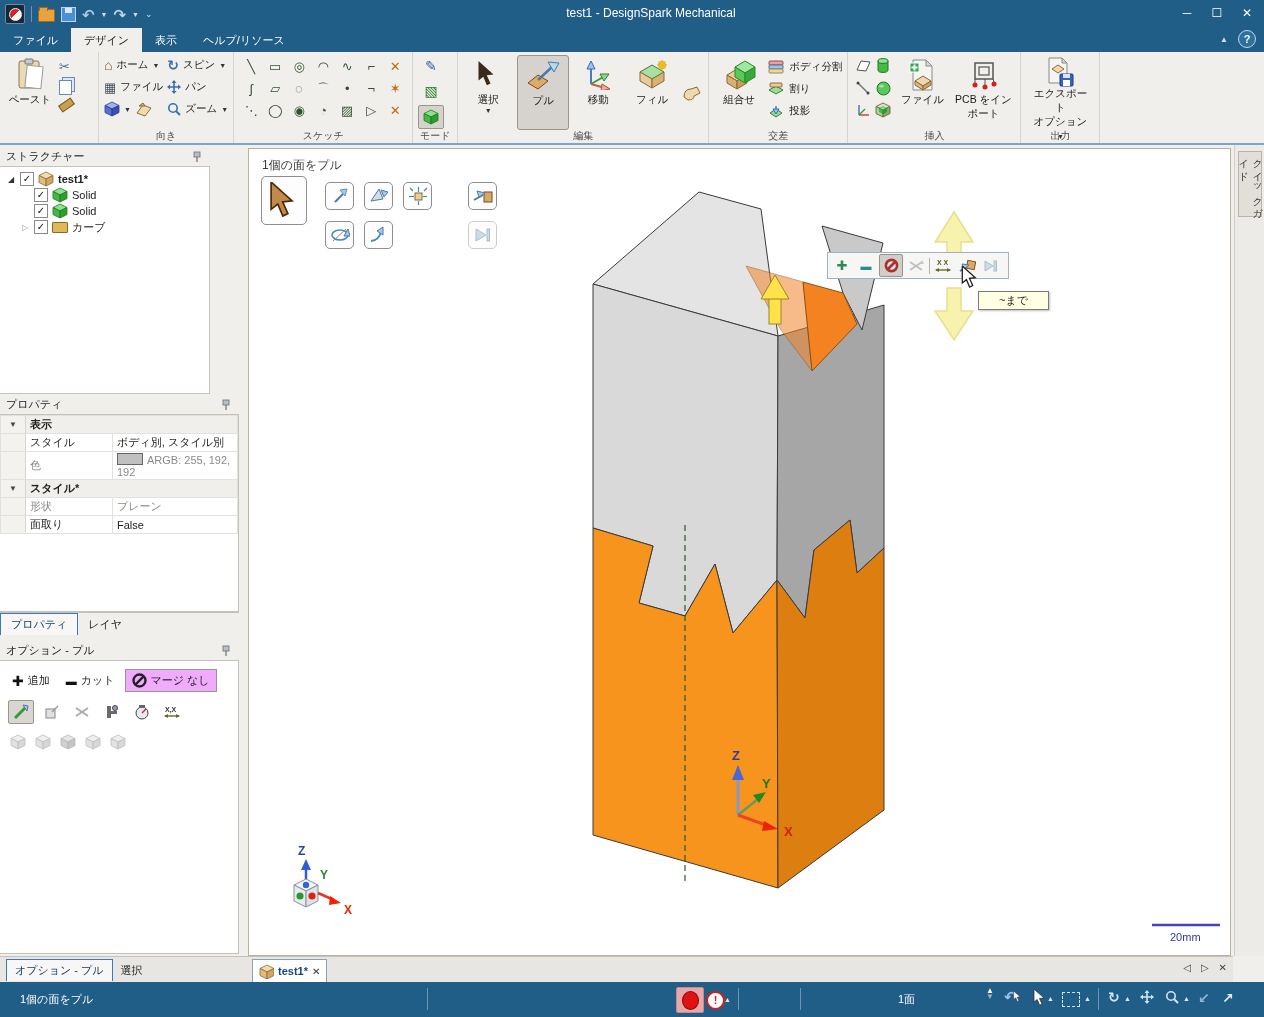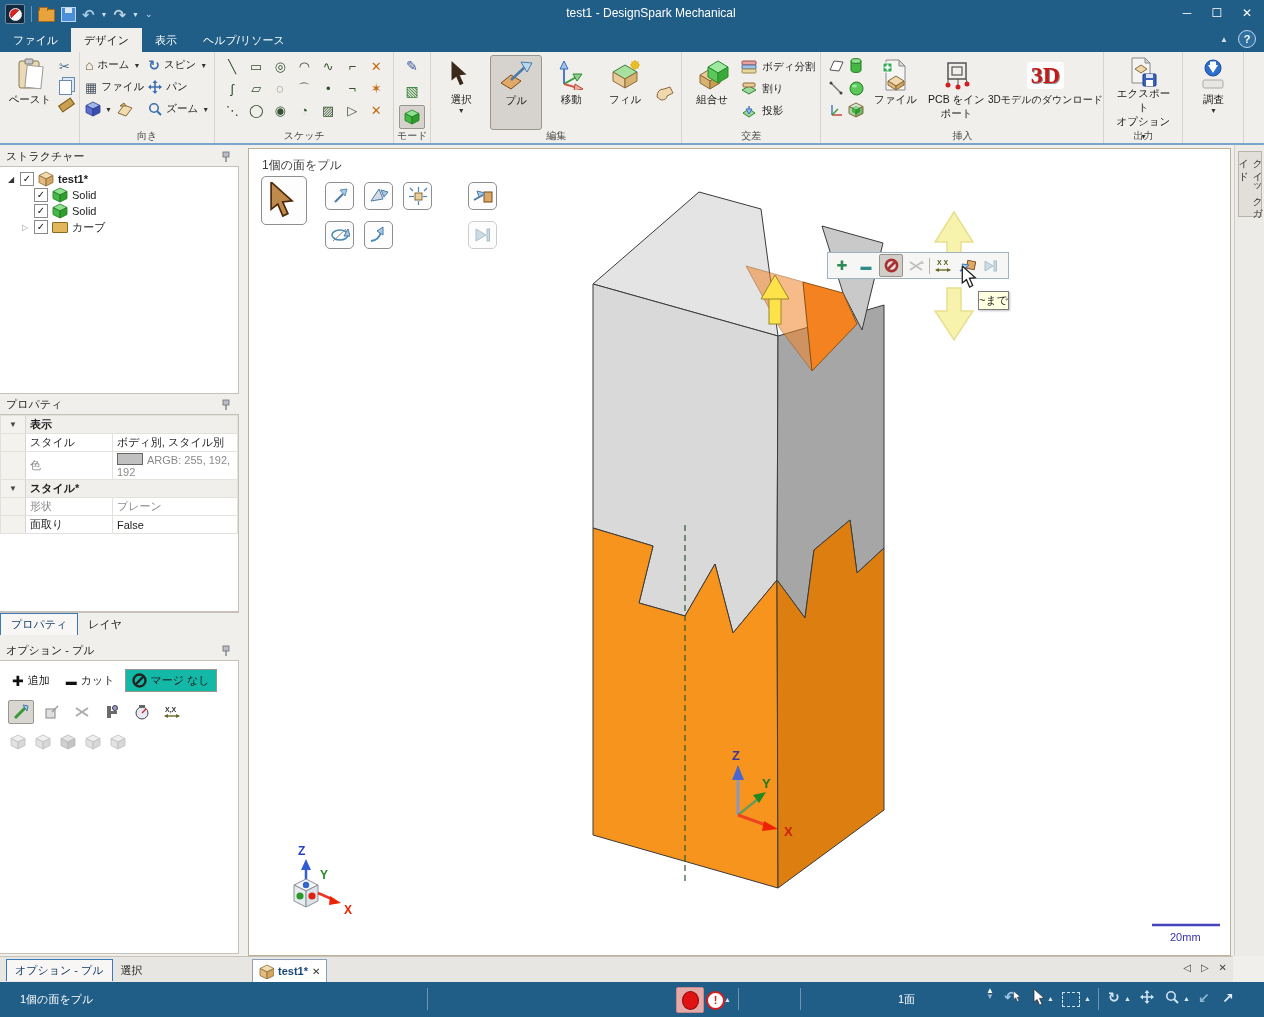--- a/index.html
+++ b/index.html
@@ -64,35 +64,35 @@
   .props table{border-collapse:collapse;width:100%;font-size:11px;}
   .props td{border:1px solid #e3e1dc;padding:1px 4px;height:14px;}
   .props .gut{width:16px;background:#f4f2ef;border-right:1px solid #d8d5cf;color:#444;font-size:8px;text-align:center;}
   .props .grp{font-weight:bold;background:#f1efec;}
   .props .dim{color:#8a8a8a;}
   .swatch{display:inline-block;width:24px;height:10px;background:#c0c0c0;border:1px solid #666;vertical-align:-1px;margin-right:4px;}
   .ptabs{display:flex;gap:0;height:22px;align-items:flex-end;background:#f1efec;border-top:1px solid #c6c2ba;}
   .ptab{padding:3px 10px;font-size:11px;color:#222;}
   .ptab.active{border:1px solid #3a7ab8;border-bottom:none;background:#f8f7f5;color:#123c66;}
   .optbtn{display:inline-flex;align-items:center;gap:4px;padding:3px 6px;font-size:11px;}
-  .optbtn.pressed{background:#14b8a6;border:1px solid #9a968e;}
+  .optbtn.pressed{background:#f0abfc;border:1px solid #9a968e;}
   .toolbtn22{width:24px;height:22px;display:inline-flex;align-items:center;justify-content:center;border-radius:2px;}
   .toolbtn22.pressed{background:#d9d6d1;border:1px solid #9a968e;}
   .graycube{opacity:.45;filter:grayscale(1);}
   
   .viewport{left:248px;top:148px;width:983px;height:808px;background:#fff;border:1px solid #b9b29b;box-sizing:border-box;}
   .vhint{left:262px;top:157px;font-size:12px;color:#3a3a3a;}
   .ovbtn{position:absolute;border:1px solid #8f8f8f;border-radius:5px;background:#fdfdfd;display:flex;align-items:center;justify-content:center;}
   .ovbtn.big{border-width:1.5px;}
   .ovbtn.disabled{border-color:#cccccc;}
   
   .minitb{left:827px;top:252px;width:182px;height:27px;background:#f6f6f4;border:1px solid #9fb2c2;display:flex;align-items:center;gap:2px;padding:0 3px;box-sizing:border-box;}
   .mtbtn{width:22px;height:21px;display:flex;align-items:center;justify-content:center;border-radius:2px;}
   .mtbtn.pressed{background:#d2cfca;border:1px solid #97938b;}
-  .tooltip{left:978px;top:291px;background:#ffffe1;border:1px solid #7a7a7a;padding:1px 0;font-size:11px;color:#222;box-shadow:1px 1px 2px rgba(0,0,0,.25);}
+  .tooltip{left:978px;top:291px;background:#ffffe1;border:1px solid #7a7a7a;padding:1px 20px;font-size:11px;color:#222;box-shadow:1px 1px 2px rgba(0,0,0,.25);}
   
   .tabrow{left:248px;top:956px;width:985px;height:26px;background:#e8e6e2;border-top:1px solid #c6c2ba;}
   .doctab{position:absolute;left:4px;top:2px;height:22px;background:#fff;border:1px solid #8aa0b4;display:flex;align-items:center;gap:4px;padding:0 6px;font-size:11px;}
   .doctab .dlabel{color:#16477a;font-weight:bold;}
   .tabnav{position:absolute;right:6px;top:5px;display:flex;gap:10px;color:#444;font-size:10px;}
   .lbtabs{left:0;top:956px;width:245px;height:26px;background:#e8e6e2;border-top:1px solid #c6c2ba;display:flex;align-items:center;padding-left:6px;gap:0;}
   .lbtab{padding:3px 8px;font-size:11px;color:#222;}
   .lbtab.active{background:#f8f7f5;border:1px solid #3a7ab8;border-bottom:none;color:#123c66;}
   
   .rightstrip{left:1234px;top:145px;width:30px;height:811px;background:#edebe7;border-left:1px solid #d2cec6;}
@@ -439,26 +439,20 @@
             <circle cx="18" cy="27" r="2.5" fill="#d02020"></circle>
             <circle cx="27" cy="24" r="2.5" fill="#d02020"></circle>
             <line x1="8" y1="19" x2="8" y2="23" stroke="#555"></line>
             <line x1="18" y1="19" x2="18" y2="25" stroke="#555"></line>
             <line x1="26" y1="19" x2="27" y2="22" stroke="#555"></line>
           </svg>
         </span>
       <span>PCB をイン</span>
         <span>ポート</span>
     </div>
-    <div class="rbig" style="width:100px;">
-      <span class="ricon">
-          <span style="font-weight:bold;font-size:24px;color:#c81818;font-family:'Liberation Serif','DejaVu Serif',serif;text-shadow:1px 1px 0 #888;background:#fdfdfd;padding:0 4px;border-radius:3px;">3D</span>
-        </span>
-      <span style="font-size:10px;white-space:nowrap;">3Dモデルのダウンロード</span>
-    </div>
     <div class="rgroup-label">挿入</div>
   </div>
 
   <div class="rgroup">
     <div class="rbig" style="width:62px;">
       <span class="ricon">
           <svg width="30" height="30">
             <path d="M4,1 h13 l5,5 v20 h-18 z" fill="#f4f4f2" stroke="#8a8a8a"></path>
             <path d="M17,1 l5,5 h-5 z" fill="#d8d8d8" stroke="#8a8a8a"></path>
             <polygon points="7,12 13,8 19,12 13,16" fill="#f0d8ae" stroke="#8a6a3a"></polygon>
@@ -466,46 +460,32 @@
             <rect x="18" y="17" width="7" height="4" fill="#dce6f5"></rect>
             <rect x="18" y="23" width="7" height="6" fill="#fff"></rect>
           </svg>
         </span>
       <span>エクスポート</span>
       <span><span>オプション</span> <span class="dd">▼</span></span>
     </div>
     <div class="rgroup-label">出力</div>
   </div>
 
-  <div class="rgroup">
-    <div class="rbig" style="width:44px;">
-      <span class="ricon">
-          <svg width="28" height="32">
-            <circle cx="14" cy="9" r="8" fill="#2a6fd0" stroke="#1a4a9a"></circle>
-            <polygon points="14,14 9,6 19,6" fill="#fff"></polygon>
-            <rect x="11" y="2.5" width="6" height="4.5" fill="#fff"></rect>
-            <rect x="4" y="21" width="20" height="8" rx="1.5" fill="#e8e6e2" stroke="#aaa"></rect>
-          </svg>
-        </span>
-      <span>調査</span>
-        <span class="dd">▼</span>
-    </div>
-  </div>
 
   <div class="rgroup" style="border-right:none;">
     <div class="rbig" style="width:44px;">
       
       
     </div>
   </div>
 </div>
 
 <div class="abs sidebar-bg"></div>
 
-<div class="abs" style="left:0;top:146px;width:239px;">
+<div class="abs" style="left:0;top:146px;width:210px;">
   <div class="panel-head">
     <span>ストラクチャー</span>
     <svg width="14" height="13">
         <use href="#pin-shape"></use>
       </svg>
   </div>
   <div class="panel-body tree" style="height:222px;">
     <div class="trow">
       <span class="tw">◢</span>
       <span class="cb">✓</span>

